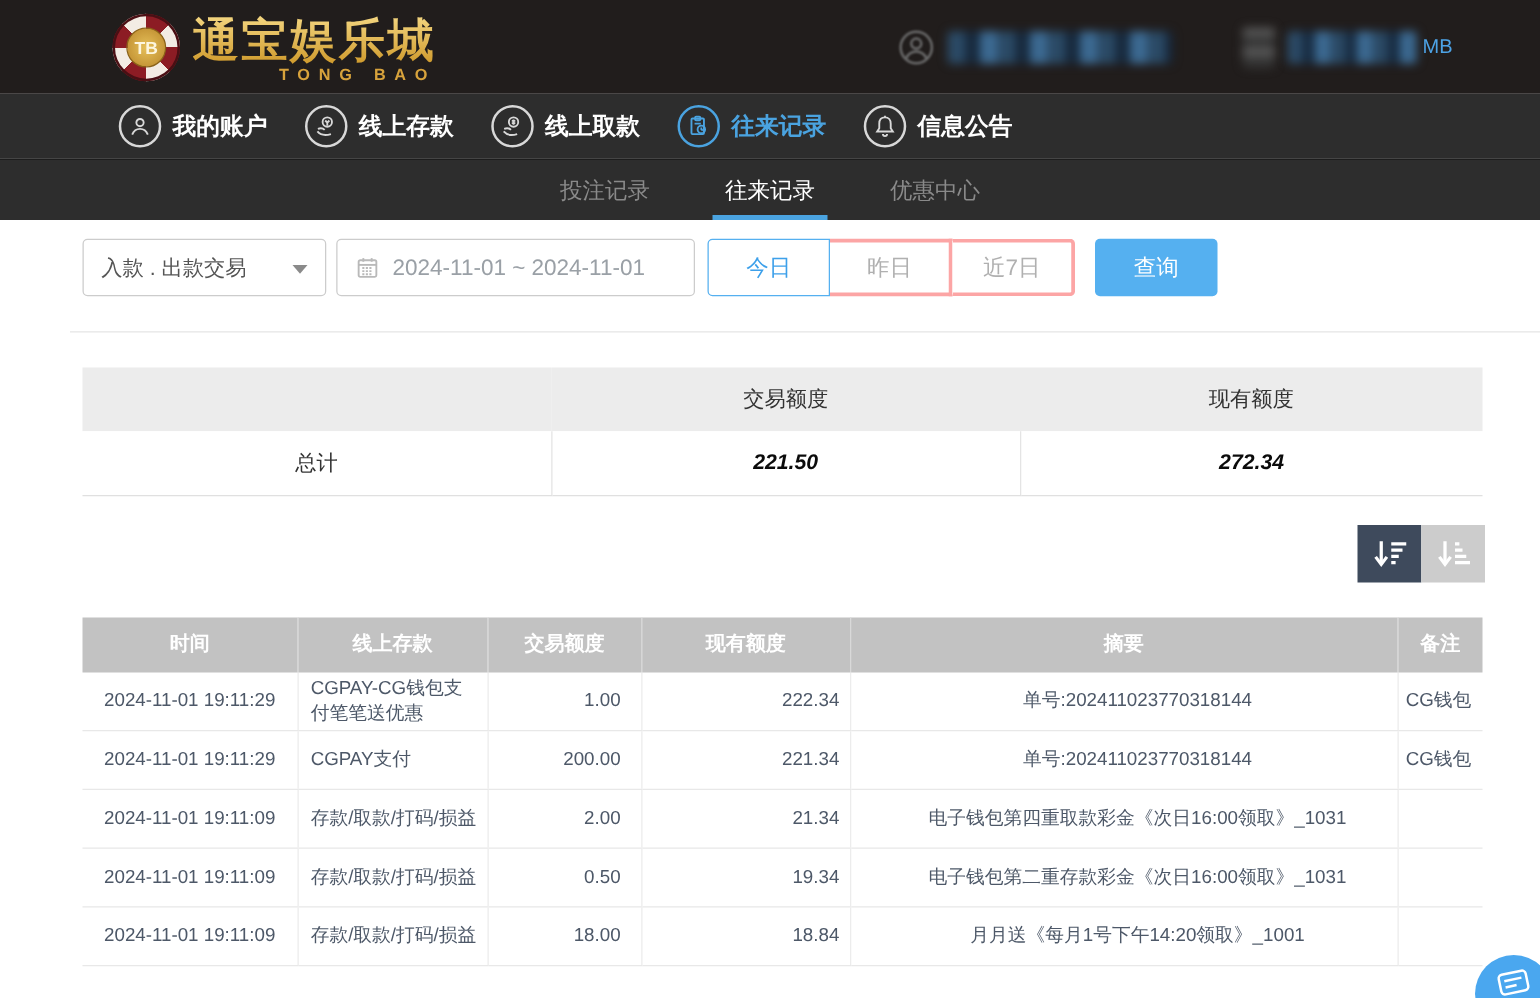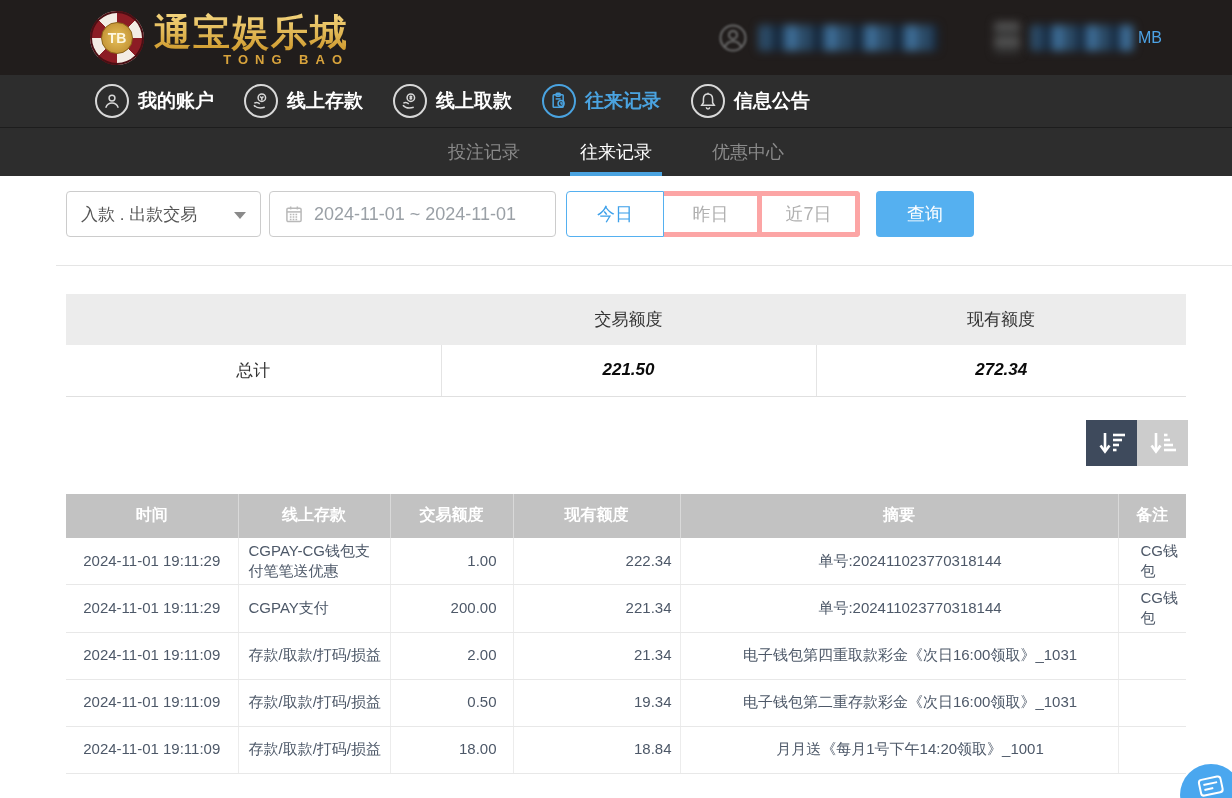--- a/index.html
+++ b/index.html
@@ -48,21 +48,21 @@
   
   .filter-row { display:flex; margin:15px 0 0 66px; height:48px; }
   .select-box { width:195px; height:46px; border:1px solid #ccc; border-radius:4px; display:flex;
     align-items:center; padding:0 14px; color:#555; font-size:17px; position:relative; cursor:pointer; }
   .caret { position:absolute; right:14px; top:20px; width:0; height:0;
     border-left:6px solid transparent; border-right:6px solid transparent; border-top:7px solid #8a8a8a; }
   .date-box { width:287px; height:46px; border:1px solid #ccc; border-radius:4px; display:flex;
     align-items:center; gap:10px; padding:0 14px; margin-left:8px; color:#9aa0a6; font-size:18px; cursor:pointer; }
   .cal { color:#b9b9b9; }
   .seg { display:flex; margin-left:10px; }
-  .seg button { width:98px; height:46px; background:#fff; border:5px solid #fca5a5; color:#b0b0b0;
+  .seg button { width:98px; height:46px; background:#fff; border:3px solid #fca5a5; color:#b0b0b0;
     font-size:18px; cursor:pointer; font-family:inherit; }
   .seg button:first-child { border-radius:4px 0 0 4px; }
   .seg button:last-child { border-radius:0 4px 4px 0; border-left:none; }
   .seg button + button { border-left:none; }
   .seg button.active { border:1px solid #55b0f0; color:#3da0ea; position:relative; z-index:1; }
   .query-btn { width:98px; height:46px; margin-left:16px; background:#55b0f0; border:none; border-radius:4px;
     color:#fff; font-size:18px; cursor:pointer; font-family:inherit; }
 
   .divider { height:1px; background:#e5e5e5; margin:26px 0 0 56px; }
 
@@ -85,21 +85,21 @@
   .data-table thead th { background:#c2c2c2; color:#fff; font-size:16px; font-weight:bold; height:44px; text-align:center; }
   .data-table thead th + th { border-left:1px solid #d9d9d9; }
   .data-table tbody td { height:47px; font-size:15px; color:#4d5868; border-bottom:1px solid #e8e8e8;
     padding:3px 6px; line-height:1.35; }
   .data-table tbody td + td { border-left:1px solid #ececec; }
   .data-table td.c-time { text-align:center; }
   .data-table td.c-type { text-align:left; padding-left:10px; }
   .data-table td.c-amt  { text-align:right; padding-right:16px; }
   .data-table td.c-bal  { text-align:right; padding-right:8px; }
   .data-table td.c-sum  { text-align:center; padding-left:28px; }
-  .data-table td.c-note { text-align:left; padding-left:22px; }
+  .data-table td.c-note { text-align:left; padding-left:6px; }
 
   
   .chat-float { position:fixed; right:-10px; bottom:-28px; width:62px; height:62px; border-radius:50%;
     background:#4aa7ef; display:flex; align-items:flex-start; justify-content:center; padding-top:12px; cursor:pointer; }
 </style>
 </head>
 <body>
 
 <div class="topbar">
   <div class="logo">

